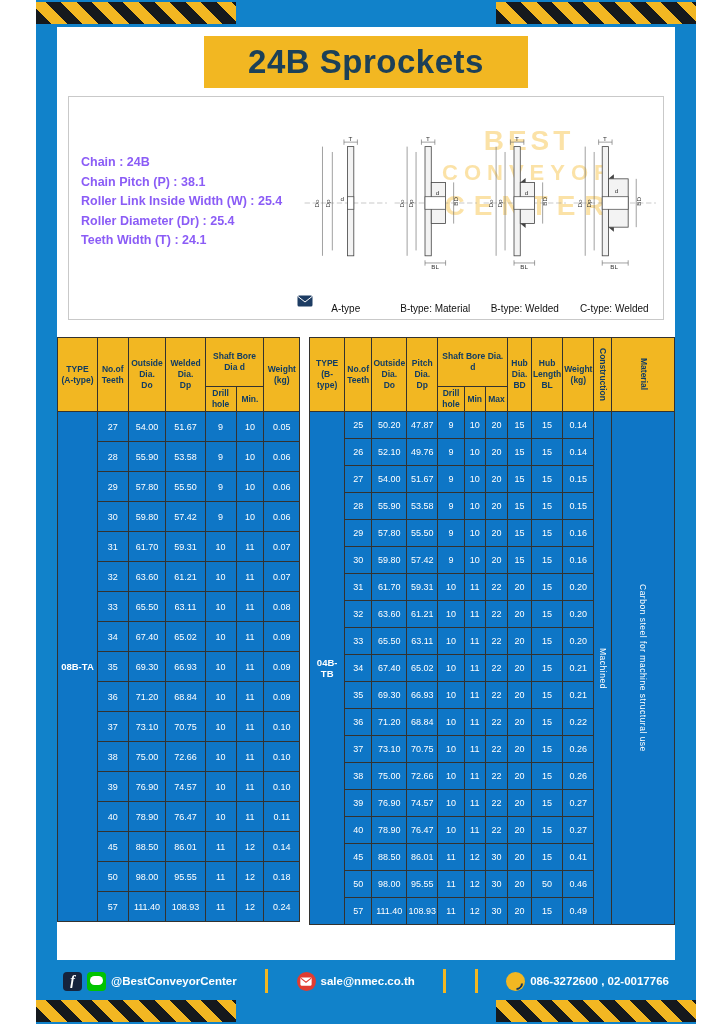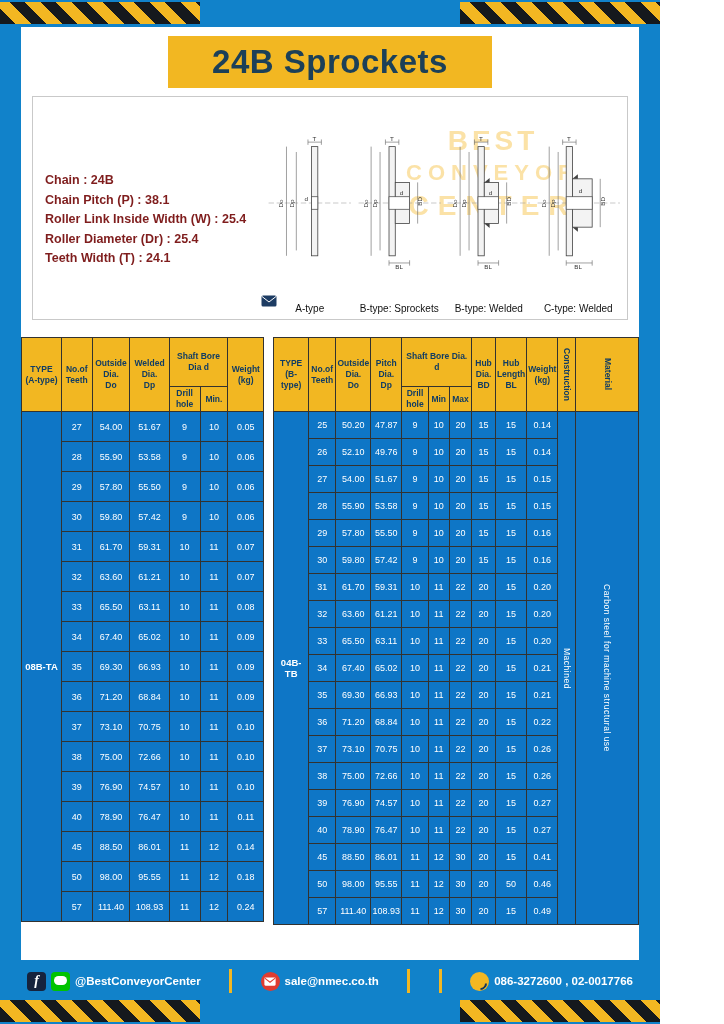--- a/index.html
+++ b/index.html
@@ -1,31 +1,31 @@
 <!DOCTYPE html>
 <html><head>
 <meta charset="utf-8">
 <style>
   html,body{margin:0;padding:0;}
   .page{position:relative;width:660px;height:1024px;background:#1182ca;overflow:hidden;
-        font-family:"Liberation Sans",sans-serif;}
+        font-family:"Liberation Sans",sans-serif;margin-left:36px;}
   .hazard{position:absolute;width:200px;height:22px;
         background:repeating-linear-gradient(45deg,#15191d 0 11px,#f2b722 11px 22px);}
   .hz-tl{top:2px;left:0}.hz-tr{top:2px;right:0}
   .hz-bl{bottom:2px;left:0}.hz-br{bottom:2px;right:0}
 
   .sheet{position:absolute;left:21px;right:21px;top:27px;bottom:64px;background:#fff;}
 
   .title-banner{width:324px;height:52px;margin:9px auto 0;background:#f2b722;
         display:flex;align-items:center;justify-content:center;}
   .title-banner h1{margin:0;font-size:33px;color:#1c4058;font-weight:bold;letter-spacing:.5px;}
 
   .spec-panel{position:relative;margin:8px 11px 0;height:222px;border:1px solid #c9c9c9;
         background:#fff;overflow:hidden;}
-  .spec-text{position:absolute;left:12px;top:74px;color:#7f1d1d;font-weight:bold;
+  .spec-text{position:absolute;left:12px;top:56px;color:#8b5cf6;font-weight:bold;
         font-size:12.5px;line-height:19.5px;white-space:pre-line;}
   .watermark{position:absolute;left:290px;top:26px;width:340px;text-align:center;
         color:rgba(244,183,36,.40);font-weight:bold;pointer-events:none;line-height:1.3;}
   .watermark .w1{font-size:28px;letter-spacing:4px}
   .watermark .w2{font-size:22px;letter-spacing:6px}
   .watermark .w3{font-size:28px;letter-spacing:9px}
   .envelope{position:absolute;left:228px;bottom:8px;}
 
   .diagrams{position:absolute;left:232px;top:6px;right:4px;bottom:2px;display:flex;}
   .figure{flex:1;display:flex;flex-direction:column;align-items:center;min-width:0;}
@@ -141,21 +141,21 @@
             <line class="dl" x1="28" y1="18" x2="28" y2="128"></line>
             <text transform="rotate(-90 25 80)" x="25" y="80">Dp</text>
             <text x="50" y="66">d</text>
             <line class="dl" x1="70" y1="52" x2="70" y2="98"></line>
             <text transform="rotate(-90 75 78)" x="75" y="78">BD</text>
             <line class="dl" x1="38" y1="142" x2="61" y2="142"></line>
             <line class="dl" x1="38" y1="139" x2="38" y2="145"></line>
             <line class="dl" x1="61" y1="139" x2="61" y2="145"></line>
             <text x="45" y="149">BL</text>
           </svg>
-          <div class="figcap">B-type: Sprockets</div>
+          <div class="figcap">B-type: Material</div>
         </div>
 
         <div class="figure">
           <svg viewBox="0 0 100 150">
             <line class="cl" x1="4" y1="75" x2="96" y2="75"></line>
             <rect class="part" x="38" y="12" width="7" height="122"></rect>
             <rect class="part" x="45" y="52" width="16" height="46"></rect>
             <path class="weld" d="M45 52 l6 -5 l0 5 z"></path>
             <path class="weld" d="M45 98 l6 5 l0 -5 z"></path>
             <rect class="bore" x="38" y="68" width="23" height="14"></rect>

